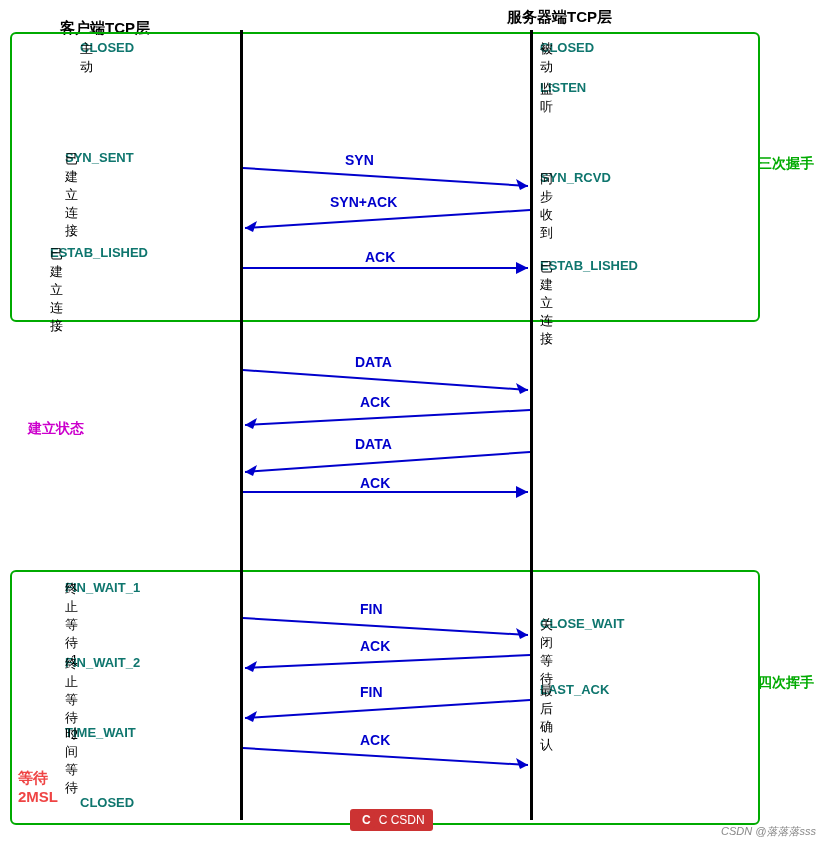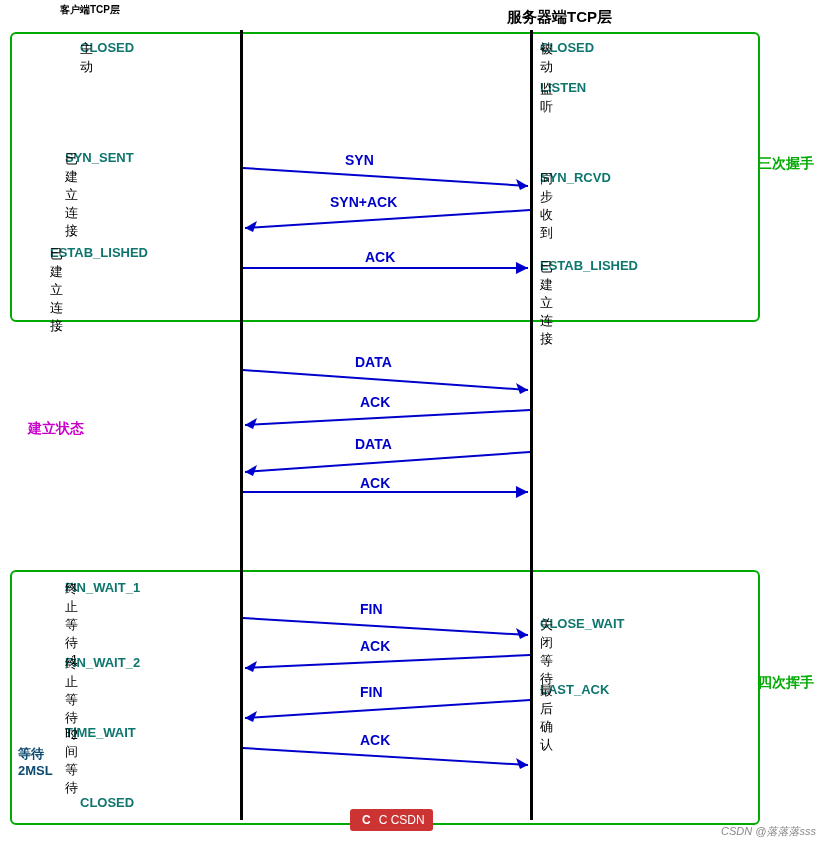--- a/index.html
+++ b/index.html
@@ -14,24 +14,24 @@
     }
     .diagram-container {
       width: 826px;
       height: 849px;
       position: relative;
       background: #fff;
     }
     
     .header-client {
       position: absolute;
-      top: 3px;
+      top: 19px;
       left: 60px;
       color: #000;
-      font-size: 10px;
+      font-size: 15px;
       font-weight: bold;
     }
     .header-server {
       position: absolute;
       top: 8px;
       left: 507px;
       color: #000;
       font-size: 15px;
       font-weight: bold;
     }
@@ -157,21 +157,21 @@
   <div style="position:absolute;top:655px;left:65px;">
     <div class="state state-red">FIN_WAIT_2</div>
     <div class="state state-desc">终止等待2</div>
   </div>
 
   <div style="position:absolute;top:725px;left:65px;">
     <div class="state state-red">TIME_WAIT</div>
     <div class="state state-desc">时间等待</div>
   </div>
 
-  <div style="position:absolute;top:745px;left:18px;color:#0c4a6e;font-size:13px;font-weight:bold;">
+  <div style="position:absolute;top:769px;left:18px;color:#ef4444;font-size:15px;font-weight:bold;">
     <div>等待</div>
     <div>2MSL</div>
   </div>
 
   <div style="position:absolute;top:795px;left:80px;">
     <div class="state state-red">CLOSED</div>
   </div>
 
   <div style="position:absolute;top:40px;left:540px;">
     <div class="state state-red">CLOSED</div>

